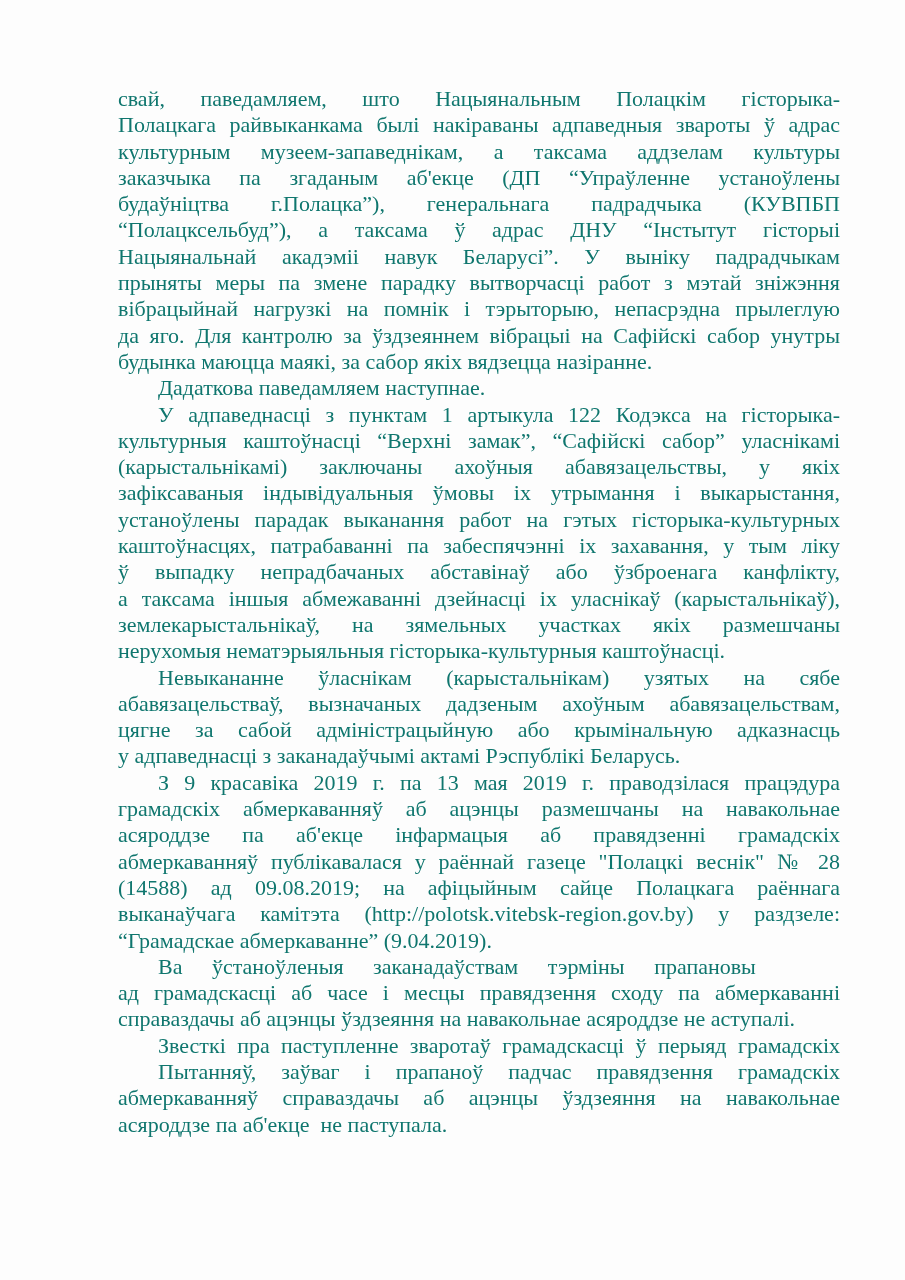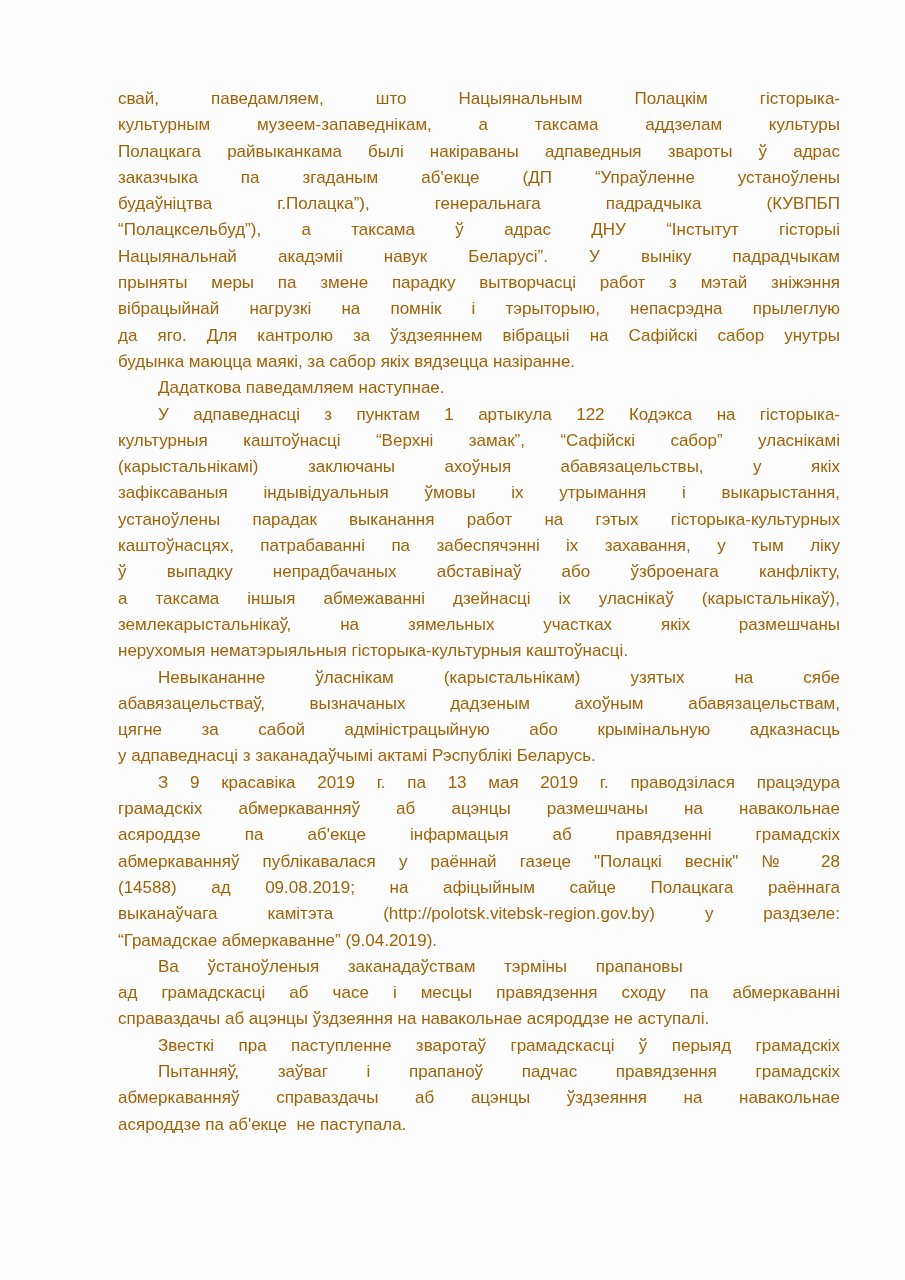--- a/index.html
+++ b/index.html
@@ -12,23 +12,23 @@
     width: 905px;
     height: 1280px;
     margin: 0;
     background: #fdfdfd;
     box-sizing: border-box;
     padding: 86px 65px 0 118px;
     overflow: hidden;
   }
   .doc-body {
     width: 722px;
-    color: #a16207;
-    font-family: Liberation Sans, sans-serif;
-    font-size: 17px;
+    color: #0f766e;
+    font-family: Liberation Serif, serif;
+    font-size: 22px;
     line-height: 26.3px;
   }
   .paragraph {
     margin: 0;
     padding: 0;
   }
   .line {
     white-space: nowrap;
     text-align: justify;
     text-align-last: justify;
@@ -46,22 +46,22 @@
   }
 </style>
 </head>
 <body>
 
 <main class="page">
   <section class="doc-body">
 
   <div class="paragraph">
         <div class="line">свай, паведамляем, што Нацыянальным Полацкім гісторыка-</div>
+        <div class="line">Полацкага райвыканкама былі накіраваны адпаведныя звароты ў адрас</div>
         <div class="line">культурным музеем-запаведнікам, а таксама аддзелам культуры</div>
-        <div class="line">Полацкага райвыканкама былі накіраваны адпаведныя звароты ў адрас</div>
         <div class="line">заказчыка па згаданым аб'екце (ДП “Упраўленне устаноўлены</div>
         <div class="line">будаўніцтва г.Полацка”), генеральнага падрадчыка (КУВПБП</div>
         <div class="line">“Полацксельбуд”), а таксама ў адрас ДНУ “Інстытут гісторыі</div>
         <div class="line">Нацыянальнай акадэміі навук Беларусі”. У выніку падрадчыкам</div>
         <div class="line">прыняты меры па змене парадку вытворчасці работ з мэтай зніжэння</div>
         <div class="line">вібрацыйнай нагрузкі на помнік і тэрыторыю, непасрэдна прылеглую</div>
         <div class="line">да яго. Для кантролю за ўздзеяннем вібрацыі на Сафійскі сабор унутры</div>
         <div class="line last">будынка маюцца маякі, за сабор якіх вядзецца назіранне.</div>
       </div>
       <div class="paragraph">

